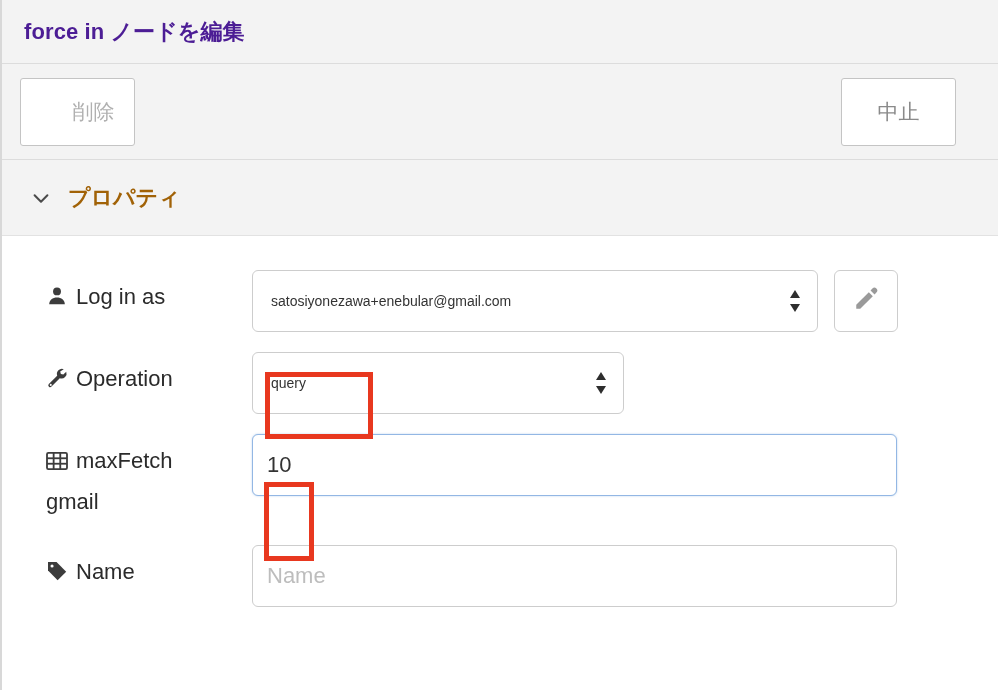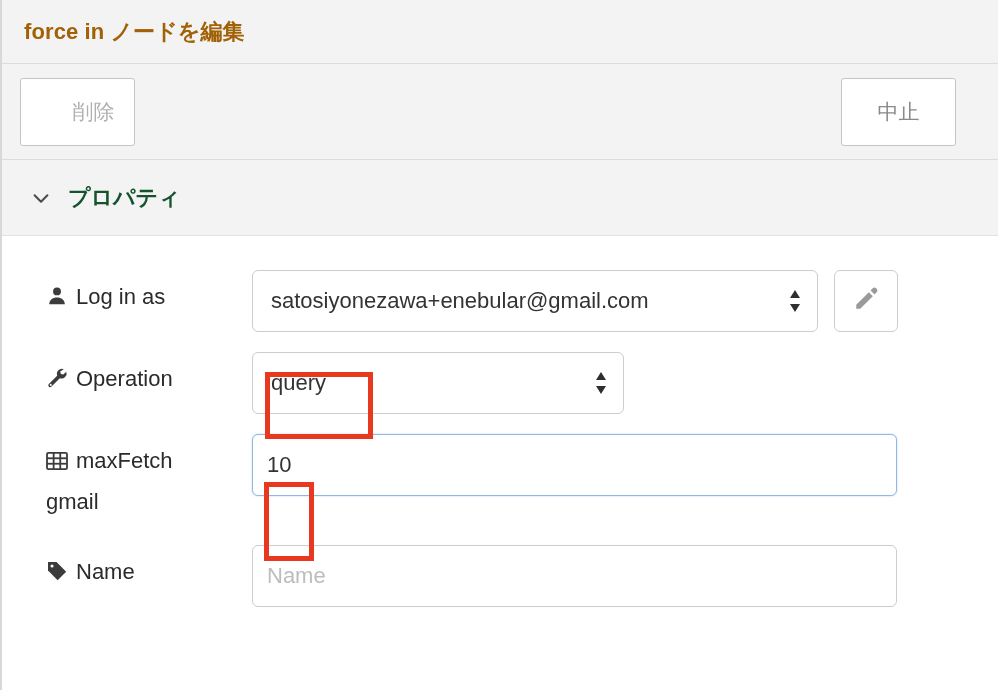--- a/index.html
+++ b/index.html
@@ -21,21 +21,21 @@
     height: 64px;
     background: #f3f3f3;
     border-bottom: 1px solid #dcdcdc;
     display: flex;
     align-items: center;
     padding-left: 22px;
   }
   #dialog-title {
     font-size: 22px;
     font-weight: bold;
-    color: #a16207;
+    color: #4c1d95;
     letter-spacing: 0.1px;
   }
 
   
   #dialog-toolbar {
     height: 96px;
     background: #f3f3f3;
     border-bottom: 1px solid #dcdcdc;
     display: flex;
     align-items: center;
@@ -84,21 +84,21 @@
   }
   #properties-chevron {
     width: 22px; height: 22px;
     margin-right: 16px;
     display: block;
     color: #4a4a4a;
   }
   #properties-label {
     font-size: 22px;
     font-weight: bold;
-    color: #14532d;
+    color: #a16207;
   }
 
   
   #properties-body {
     background: #ffffff;
     padding: 34px 0 0 0;
     position: relative;
   }
   .form-row {
     display: flex;
@@ -125,21 +125,21 @@
   
   .select-wrap {
     position: relative;
     display: inline-block;
   }
   .fake-select {
     height: 62px;
     background: #ffffff;
     border: 1px solid #cdcdcd;
     border-radius: 6px;
-    font-size: 22px;
+    font-size: 14px;
     color: #333333;
     display: flex;
     align-items: center;
     padding: 0 42px 0 18px;
     cursor: pointer;
   }
   #login-select { width: 566px; }
   #operation-select { width: 372px; }
   .select-arrows {
     position: absolute;

